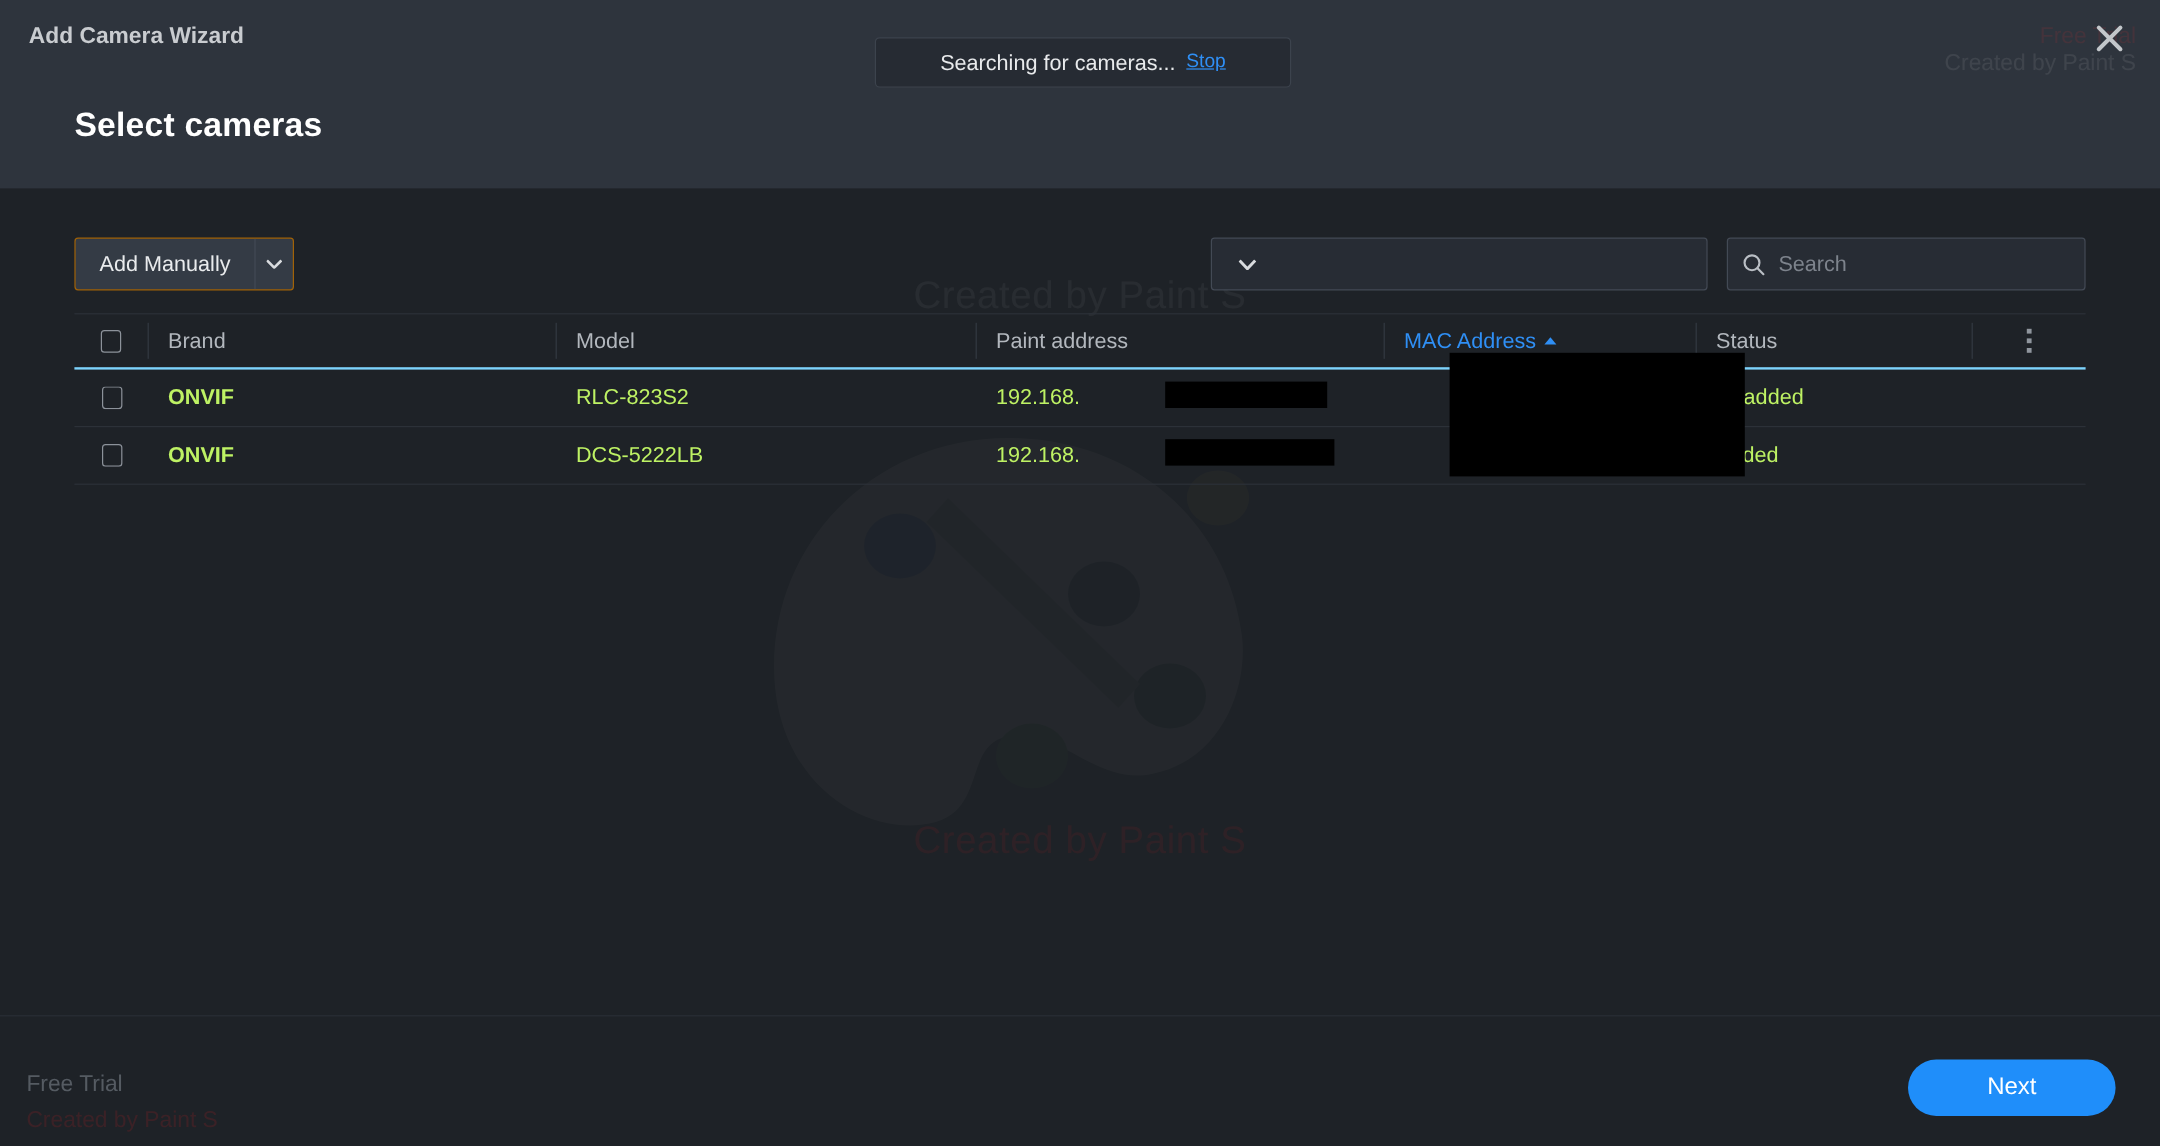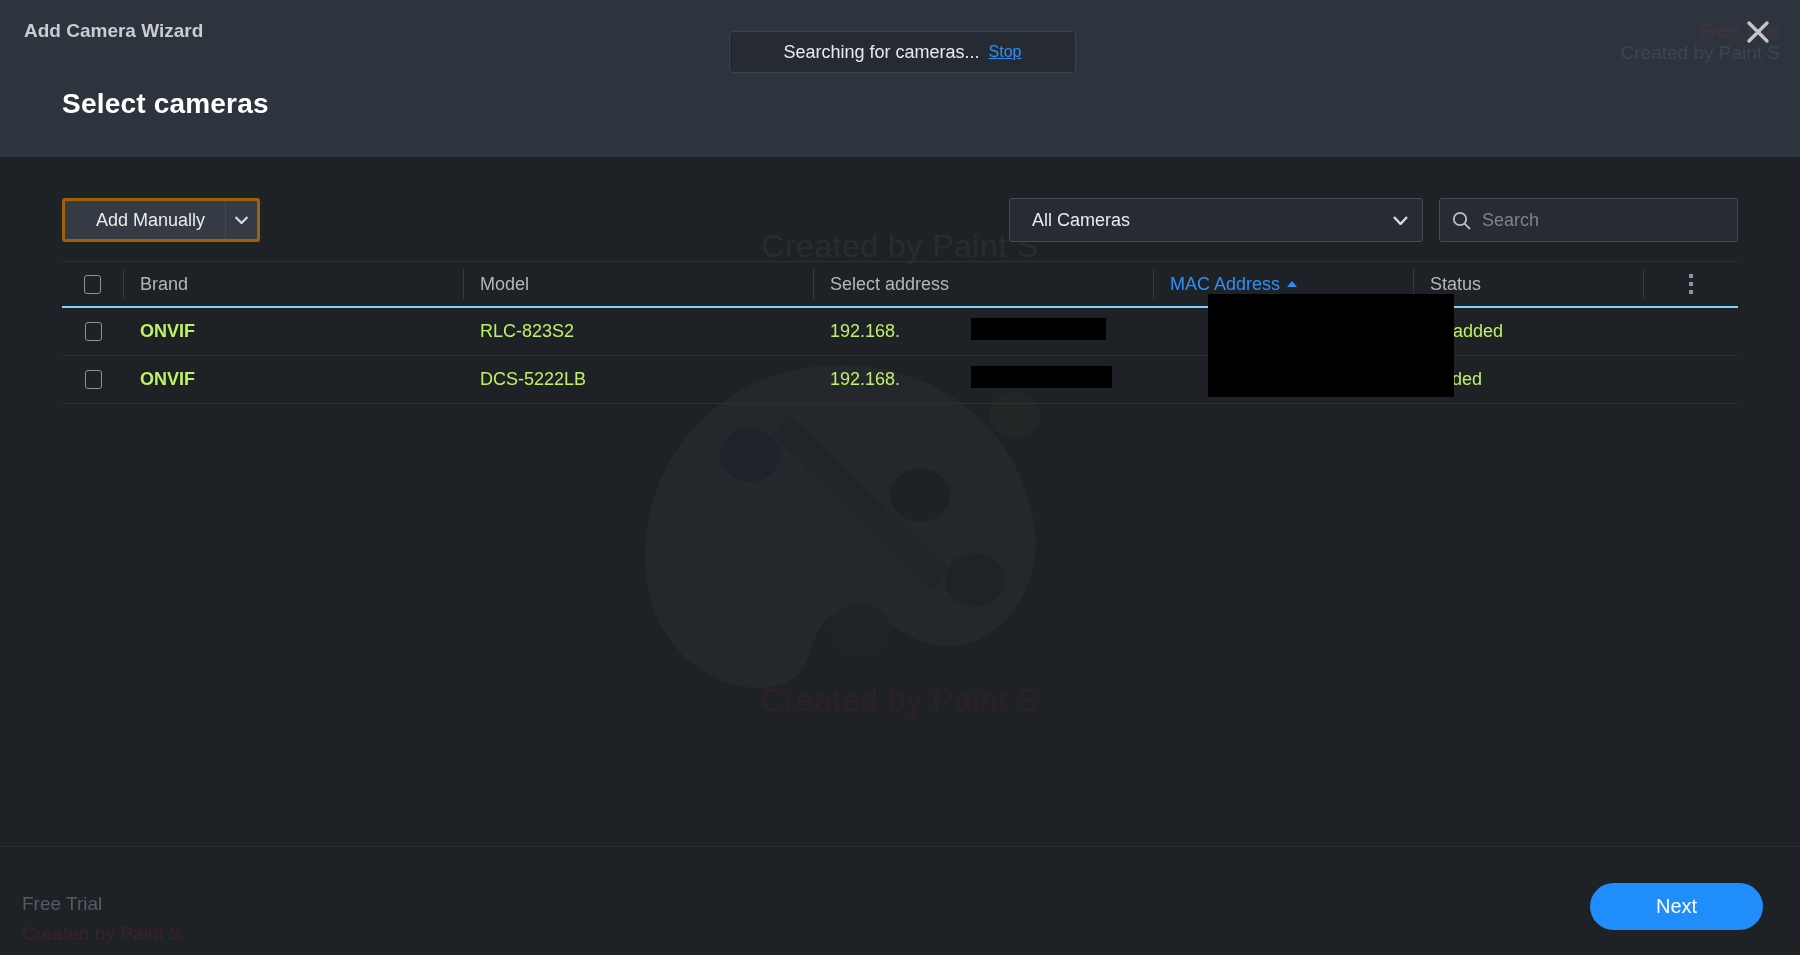--- a/index.html
+++ b/index.html
@@ -145,25 +145,24 @@
     left: 62px; right: 62px;
     top: 41px;
     height: 44px;
   }
 
   .split-btn {
     position: absolute;
     left: 0; top: 0;
     display: flex;
     height: 44px;
-    border: 3px solid #a16207;
+    border: 1px solid #a16207;
     border-radius: 3px;
     overflow: hidden;
     background: #343b45;
-    padding-left: 11px;
   }
   .split-btn-main {
     display: flex; align-items: center;
     padding: 0 20px;
     font-size: 18px;
     color: #e9ebed;
     cursor: pointer;
     border-right: 1px solid #434a55;
     white-space: nowrap;
   }
@@ -365,21 +364,20 @@
     <div class="split-btn">
       <div class="split-btn-main">Add Manually</div>
       <div class="split-btn-arrow">
         <svg width="13" height="8" viewBox="0 0 13 8">
           <path d="M0.5 1 L6.5 7 L12.5 1" fill="none" stroke="#d8dbde" stroke-width="2.2"></path>
         </svg>
       </div>
     </div>
 
     <div class="filter-select">
-      <span class="filter-select-label">All Cameras</span>
       <svg width="15" height="9" viewBox="0 0 15 9">
         <path d="M1 1 L7.5 8 L14 1" fill="none" stroke="#d8dbde" stroke-width="2.4"></path>
       </svg>
     </div>
 
     <div class="search-box">
       <svg width="19" height="19" viewBox="0 0 19 19">
         <circle cx="8" cy="8" r="6.2" fill="none" stroke="#b9bec4" stroke-width="1.8"></circle>
         <path d="M12.6 12.6 L17.5 17.5" stroke="#b9bec4" stroke-width="1.8" stroke-linecap="round"></path>
       </svg>
@@ -388,21 +386,21 @@
   </div>
 
   <div class="table">
 
     <div class="table-row table-head">
       <div class="cell c-check">
         <div class="checkbox"></div>
       </div>
       <div class="cell c-brand">Brand</div>
       <div class="cell c-model">Model</div>
-      <div class="cell c-addr">Select address</div>
+      <div class="cell c-addr">Paint address</div>
       <div class="cell c-mac sorted">
         <span>MAC Address</span>
         <span class="sort-caret"></span>
       </div>
       <div class="cell c-status">Status</div>
       <div class="cell c-kebab">
         <div class="kebab">
           <span></span>
             <span></span>
             <span></span>

